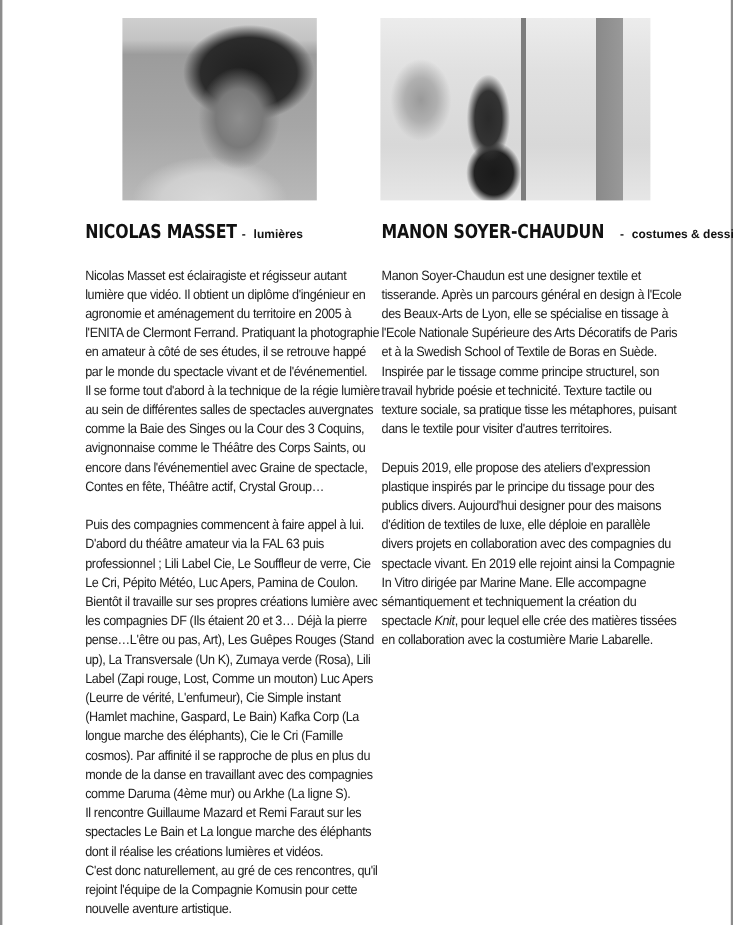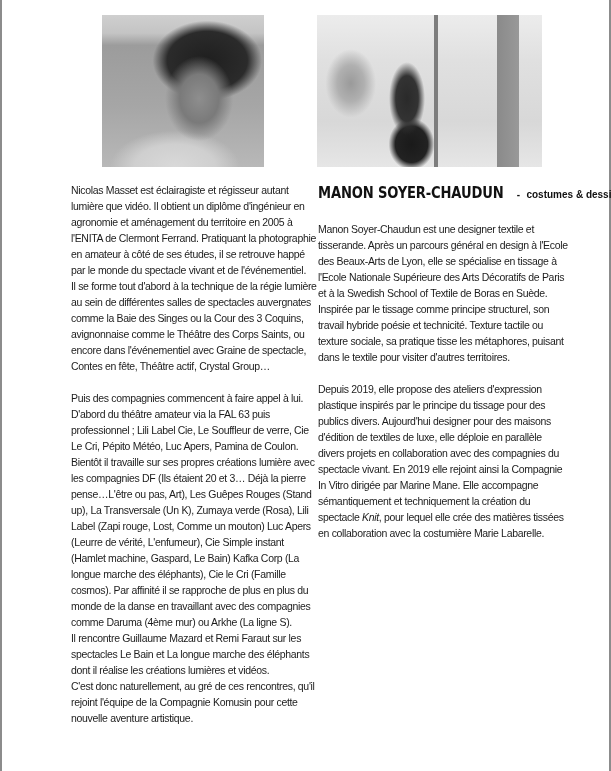--- a/index.html
+++ b/index.html
@@ -56,20 +56,27 @@
 </head>
 <body>
 
 <div class="page-border-left"></div>
 <div class="page-border-right"></div>
 
 <div class="photo photo-1" title="Portrait noir et blanc de Nicolas Masset souriant"></div>
 <div class="photo photo-2" title="Manon Soyer-Chaudun accrochant un textile dans un atelier"></div>
 
 <div class="column col-left">
+  <div class="heading">
+    <span class="name">NICOLAS MASSET</span>
+    <span class="role-wrap">
+      <span class="sep">-</span>
+      <span class="role">lumières</span>
+    </span>
+  </div>
   <p class="para">Nicolas Masset est éclairagiste et régisseur autant lumière que vidéo. Il obtient un diplôme d'ingénieur en agronomie et aménagement du territoire en 2005 à l'ENITA de Clermont Ferrand. Pratiquant la photographie en amateur à côté de ses études, il se retrouve happé par le monde du spectacle vivant et de l'événementiel.</p>
   <p class="para">Il se forme tout d'abord à la technique de la régie lumière au sein de différentes salles de spectacles auvergnates comme la Baie des Singes ou la Cour des 3 Coquins, avignonnaise comme le Théâtre des Corps Saints, ou encore dans l'événementiel avec Graine de spectacle, Contes en fête, Théâtre actif, Crystal Group…</p>
   <div class="gap"></div>
   <p class="para">Puis des compagnies commencent à faire appel à lui. D'abord du théâtre amateur via la FAL 63 puis professionnel ; Lili Label Cie, Le Souffleur de verre, Cie Le Cri, Pépito Météo, Luc Apers, Pamina de Coulon. Bientôt il travaille sur ses propres créations lumière avec les compagnies DF (Ils étaient 20 et 3… Déjà la pierre pense…L'être ou pas, Art), Les Guêpes Rouges (Stand up), La Transversale (Un K), Zumaya verde (Rosa), Lili Label (Zapi rouge, Lost, Comme un mouton) Luc Apers (Leurre de vérité, L'enfumeur), Cie Simple instant (Hamlet machine, Gaspard, Le Bain) Kafka Corp (La longue marche des éléphants), Cie le Cri (Famille cosmos). Par affinité il se rapproche de plus en plus du monde de la danse en travaillant avec des compagnies comme Daruma (4ème mur) ou Arkhe (La ligne S).</p>
   <p class="para">Il rencontre Guillaume Mazard et Remi Faraut sur les spectacles Le Bain et La longue marche des éléphants dont il réalise les créations lumières et vidéos.</p>
   <p class="para">C'est donc naturellement, au gré de ces rencontres, qu'il rejoint l'équipe de la Compagnie Komusin pour cette nouvelle aventure artistique.</p>
 </div>
 
 <div class="column col-right">
   <div class="heading">

